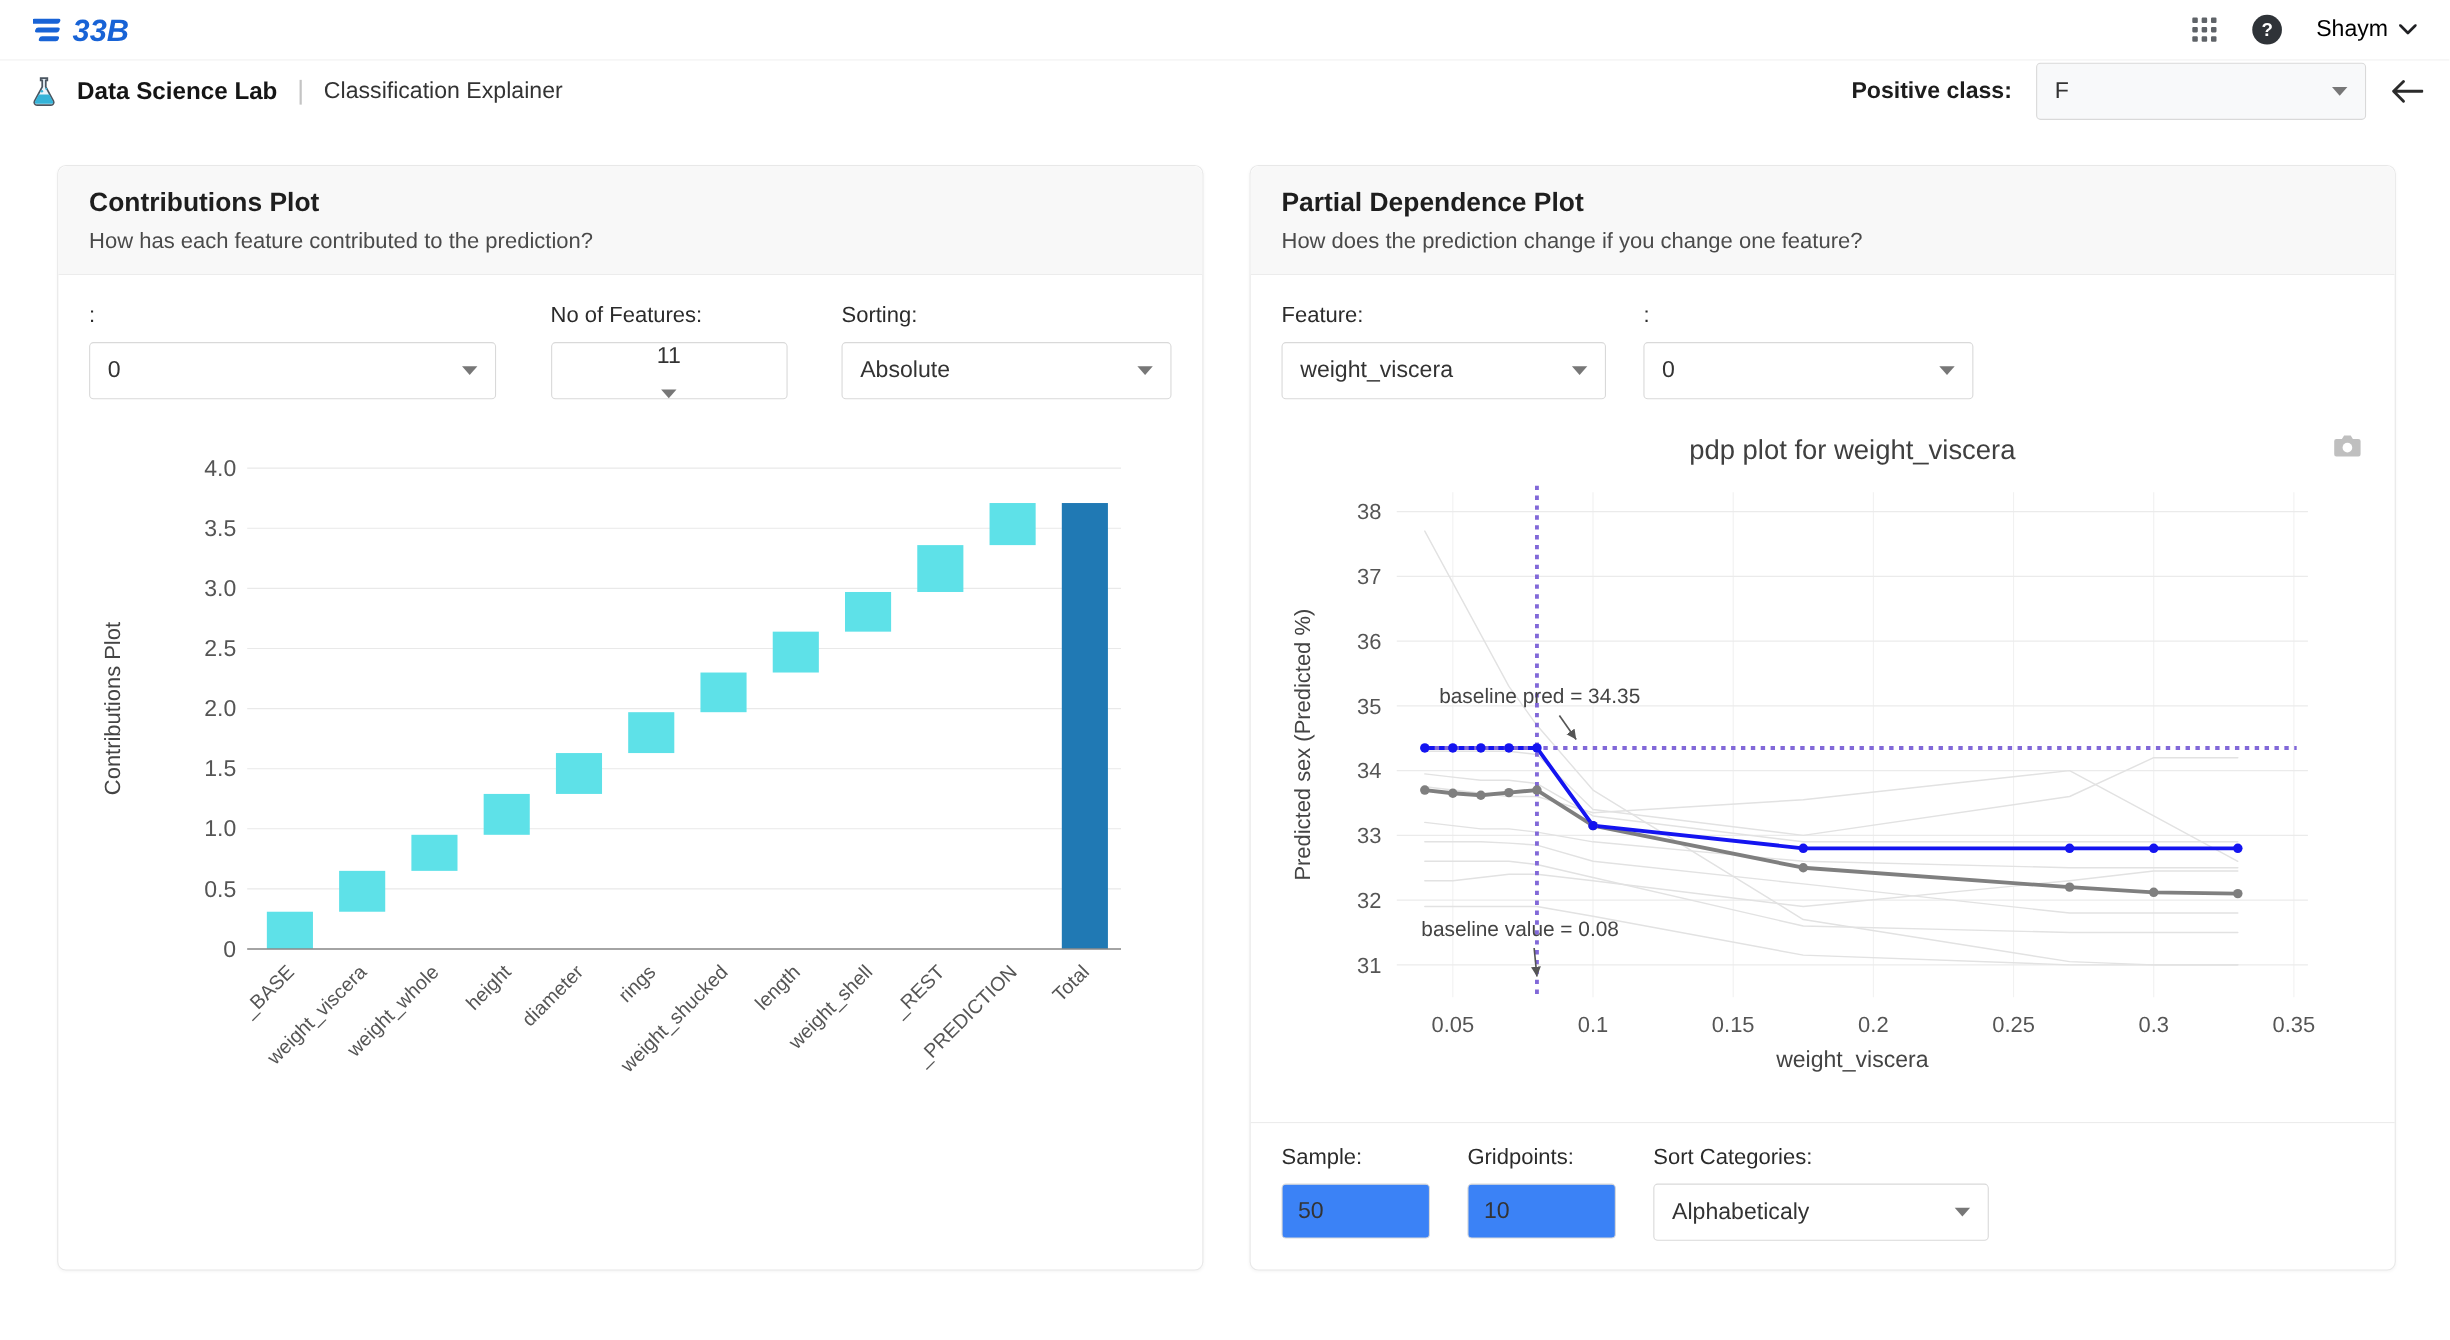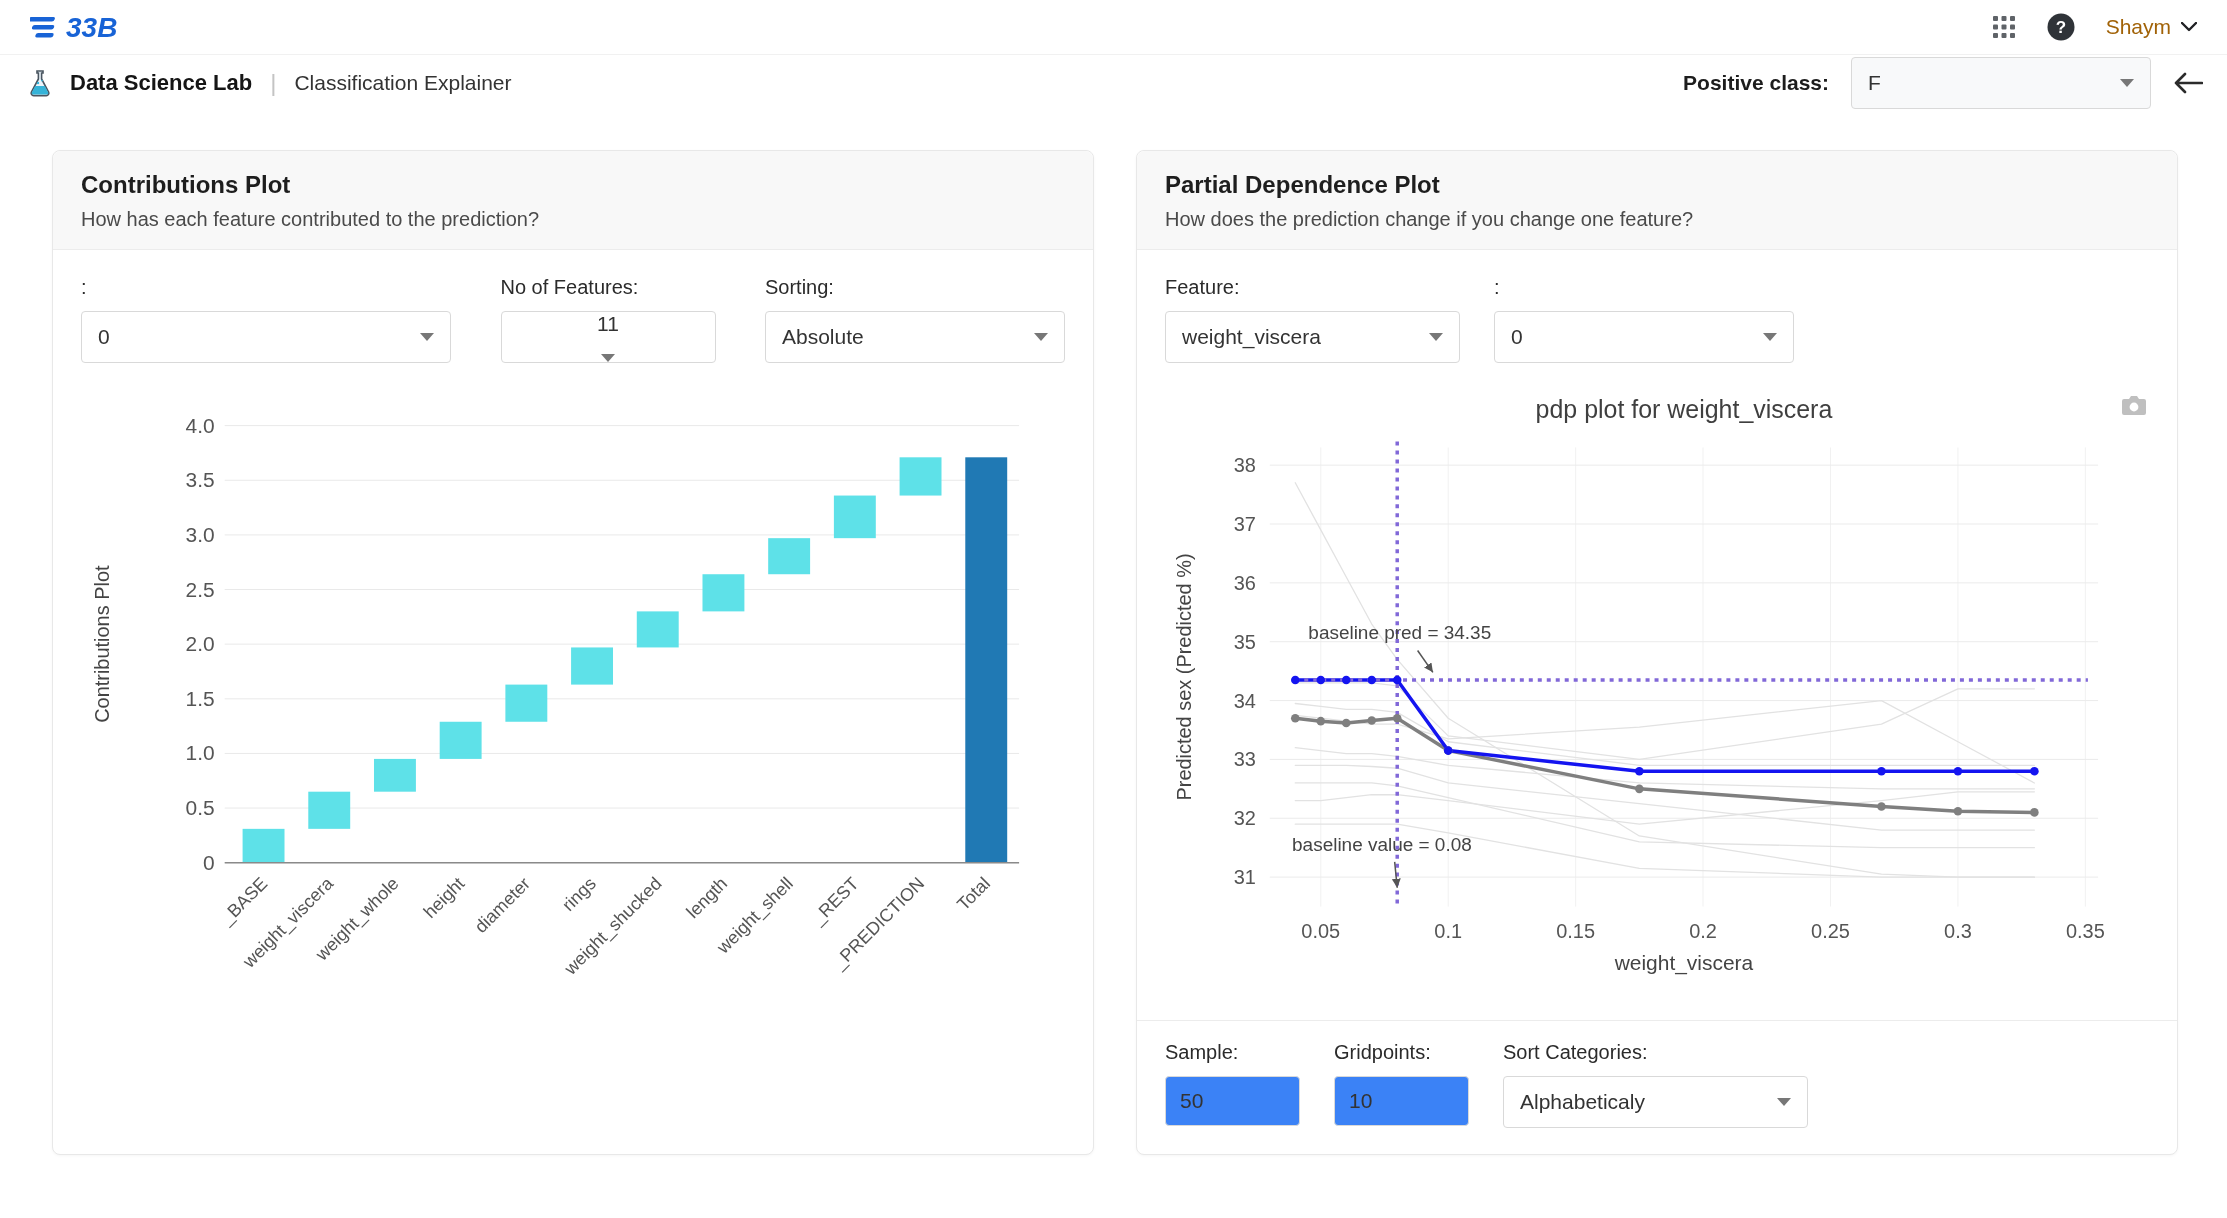--- a/index.html
+++ b/index.html
@@ -3,21 +3,21 @@
 <meta charset="utf-8">
 <style>
   * { box-sizing: border-box; }
   body { margin:0; font-family:"Liberation Sans", sans-serif; background:#fff; color:#212529; }
   .page { width:2227px; height:1218px; position:relative; background:#fff; overflow:hidden; }
 
   
   .topbar { height:54px; display:flex; justify-content:space-between; align-items:center; padding:0 30px; }
   .topbar-right { display:flex; align-items:center; gap:30px; }
   .iconbtn { display:flex; align-items:center; cursor:pointer; }
-  .user { display:flex; align-items:center; gap:10px; font-size:21px; color:#a16207; cursor:pointer;justify-content:flex-end; }
+  .user { display:flex; align-items:center; gap:10px; font-size:21px; color:#000000; cursor:pointer;justify-content:flex-end; }
 
   
   .subheader { height:56px; display:flex; align-items:center; padding:12px 24px; border-top:1px solid #f1f1f1; }
   .subheader .left { display:flex; align-items:center; gap:14px; }
   .app-title { font-weight:bold; font-size:22px; color:#151515; }
   .crumb-sep { color:#c4c4c4; font-size:24px; margin:0 4px; }
   .page-title { font-size:21px; color:#333; }
   .subheader .right { margin-left:auto; display:flex; align-items:center; gap:22px;justify-content:center; }
   .pos-label { font-weight:bold; font-size:21px; color:#1d1d1d; }
 

